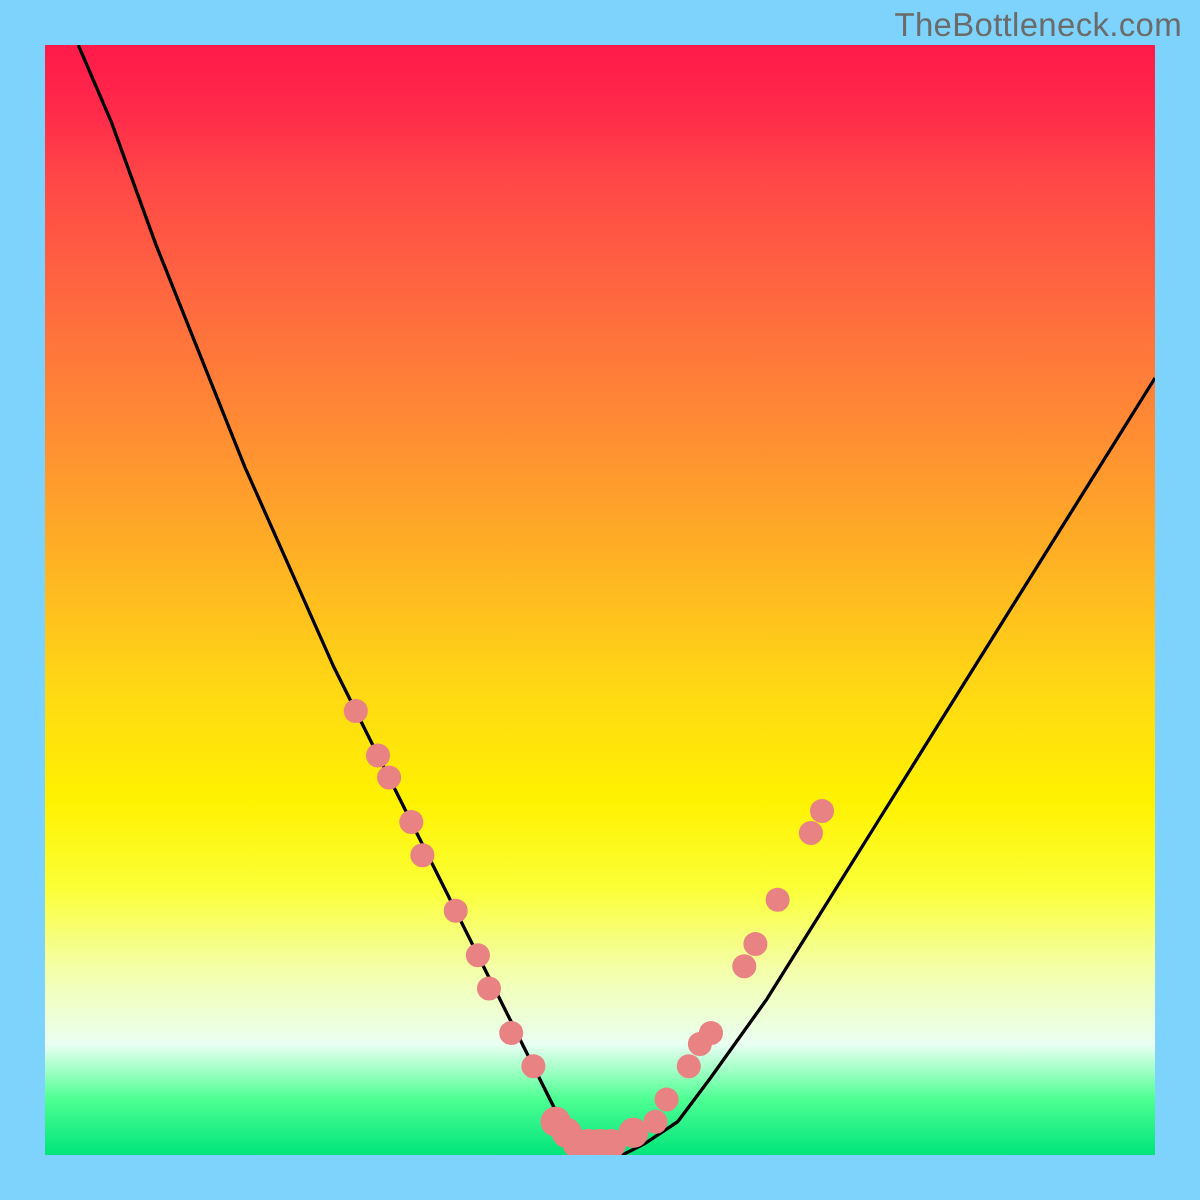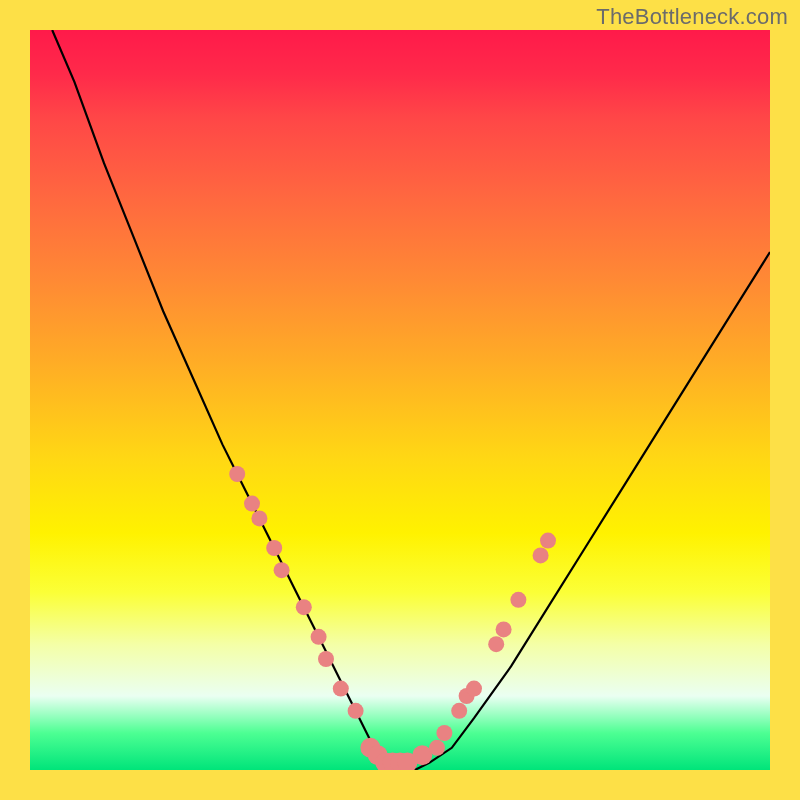--- a/index.html
+++ b/index.html
@@ -10,21 +10,21 @@
     background: #000;
     overflow: hidden;
     font-family: Arial, Helvetica, sans-serif;
   }
   .frame {
     position: absolute;
     top: 0;
     left: 0;
     width: 800px;
     height: 800px;
-    background: #fde047;
+    background: #7dd3fc;
   }
   .plot-area {
     position: absolute;
     top: 30px;
     left: 30px;
     width: 740px;
     height: 740px;
     overflow: hidden;
   }
   .gradient-bg {

